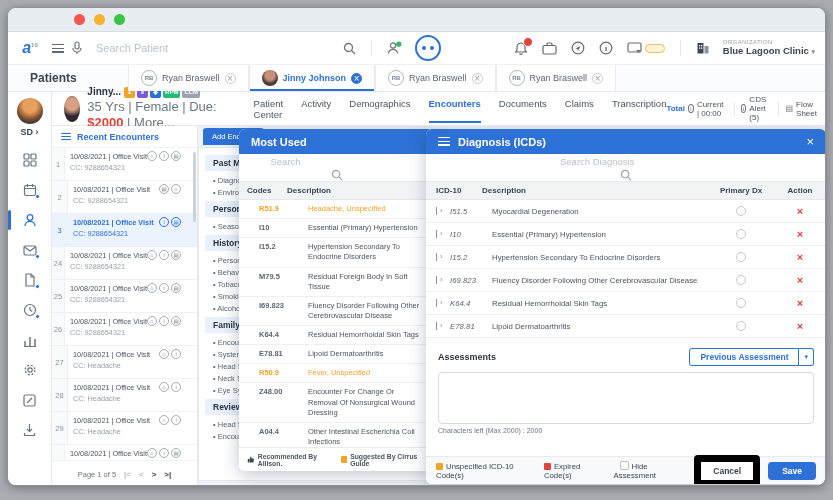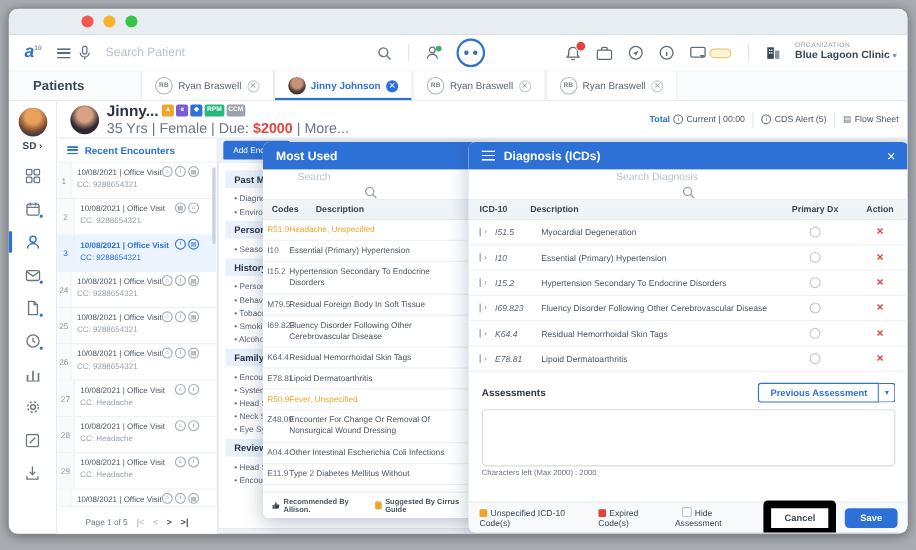--- a/index.html
+++ b/index.html
@@ -55,21 +55,21 @@
   .ricon { position:relative; width:26px; height:26px; display:flex; align-items:center; justify-content:center; margin:2px 0; color:#6a7480; }
   .ricon.active { color:#2e71d6; }
   .ricon.active::before { content:""; position:absolute; left:-9px; top:3px; bottom:3px; width:3px; background:#2e71d6; border-radius:2px; }
   .bdot { position:absolute; right:3px; bottom:4px; width:5px; height:5px; border-radius:50%; background:#2e71d6; border:1px solid #fff; }
   .main { flex:1; display:flex; flex-direction:column; }
   
   .pband { height:34px; background:#fff; border-bottom:1px solid #e4e9ee; display:flex; align-items:center; padding:0 8px 0 12px; }
   .pavatar { width:26px; height:26px; border-radius:50%; background:radial-gradient(circle at 50% 32%, #d8a184 30%, #2e2630 62%); }
   .pinfo { margin-left:7px; line-height:1.25; }
   .pname-line { display:flex; align-items:center; gap:3px; }
-  .pname { font-size:14px; font-weight:bold; color:#2c3440; }
+  .pname { font-size:10px; font-weight:bold; color:#2c3440; }
   .pbadge { height:11px; min-width:11px; padding:0 2px; border-radius:2px; color:#fff; font-size:6px; font-weight:bold; display:inline-flex; align-items:center; justify-content:center; }
   .pmeta { font-size:13px; color:#6b7684; }
   .pmeta .due { color:#e0443c; font-weight:bold; }
   .pnav { display:flex; gap:18px; margin-left:28px; }
   .pnav-item { position:relative; font-size:9.5px; color:#4a5562; padding:9px 0; cursor:pointer; }
   .pnav-item.active { color:#2e71d6; font-weight:bold; }
   .pnav-item.active::after { content:""; position:absolute; left:0; right:0; bottom:6px; height:2px; background:#2e71d6; }
   .chips { margin-left:auto; display:flex; align-items:center; gap:7px; font-size:8px; color:#4a5562; }
   .chip { display:flex; align-items:center; gap:3px; }
   .chip .blue { color:#2e71d6; font-weight:bold; }
@@ -111,21 +111,21 @@
   .m-x { margin-left:auto; font-size:13px; cursor:pointer; }
   .m-search { height:28px; border-bottom:1px solid #e7ebef; display:flex; align-items:center; padding:0 10px;flex-direction:column; }
   .m-search input { border:none; outline:none; flex:1; font-size:9.5px; color:#3b4654; background:transparent; }
   .m-search input::placeholder { color:#b9c2cb; }
   .thead { background:#f1f4f7; border-bottom:1px solid #e4e9ee; font-size:8px; font-weight:bold; color:#3b4654; display:flex; align-items:center; height:18px; }
   
   .mu { left:187px; top:3px; width:195px; height:342px; }
   .mu .thead span:first-child { width:48px; padding-left:8px; }
   .mu-rows { position:absolute; top:71px; bottom:24px; left:0; right:0; overflow:hidden; }
   .mu-row { display:flex; border-bottom:1px solid #eef1f4; padding:4px 0; cursor:pointer; }
-  .mu-code { width:24px; padding-left:4px; font-size:7.5px; color:#5a6573; flex-shrink:0; }
+  .mu-code { width:69px; padding-left:20px; font-size:7.5px; color:#5a6573; flex-shrink:0;font-weight:bold; }
   .mu-desc { flex:1; font-size:7.5px; color:#4a5562; padding-right:10px; line-height:1.35; }
   .mu-row.hl .mu-code, .mu-row.hl .mu-desc { color:#f0a42a; }
   .mu-scroll { position:absolute; right:1px; top:74px; width:3px; height:58px; background:#ccd2d9; border-radius:2px; }
   .mu-foot { position:absolute; bottom:0; left:0; right:0; height:24px; border-top:1px solid #e7ebef; background:#fff; display:flex; align-items:center; gap:10px; padding:0 8px; font-size:6.8px; color:#4a5562; font-weight:bold; }
   .sq { width:7px; height:7px; display:inline-block; border-radius:1px; margin-right:3px; vertical-align:-1px; }
   
   .dx { left:374px; top:3px; width:400px; height:355px; }
   .dx .thead span:nth-child(1){ width:56px; padding-left:10px; }
   .dx .thead span:nth-child(2){ flex:1; }
   .dx .thead span:nth-child(3){ width:66px; text-align:center; }
@@ -347,20 +347,29 @@
                   <span class="pbadge" style="background: rgb(39, 185, 122);">RPM</span>
                   <span class="pbadge" style="background: rgb(154, 162, 172);">CCM</span>
                 </span>
           </div>
           <div class="pmeta">
             <span>35 Yrs  |  Female  |  Due:</span>
             <span class="due">$2000</span>
             <span>|  More...</span>
           </div>
         </div>
+        <div class="pnav" id="pnav">
+              <div class="pnav-item">Patient Center</div>
+              <div class="pnav-item">Activity</div>
+              <div class="pnav-item">Demographics</div>
+              <div class="pnav-item active">Encounters</div>
+              <div class="pnav-item">Documents</div>
+              <div class="pnav-item">Claims</div>
+              <div class="pnav-item">Transcription</div>
+            </div>
         <div class="chips">
           <span class="chip">
             <span class="blue">Total</span>
             <span class="circ-i">i</span>
             <span>Current | 00:00</span>
           </span>
           <span class="chipdiv"></span>
           <span class="chip">
             <span class="circ-i">i</span>
             <span>CDS Alert (5)</span>

